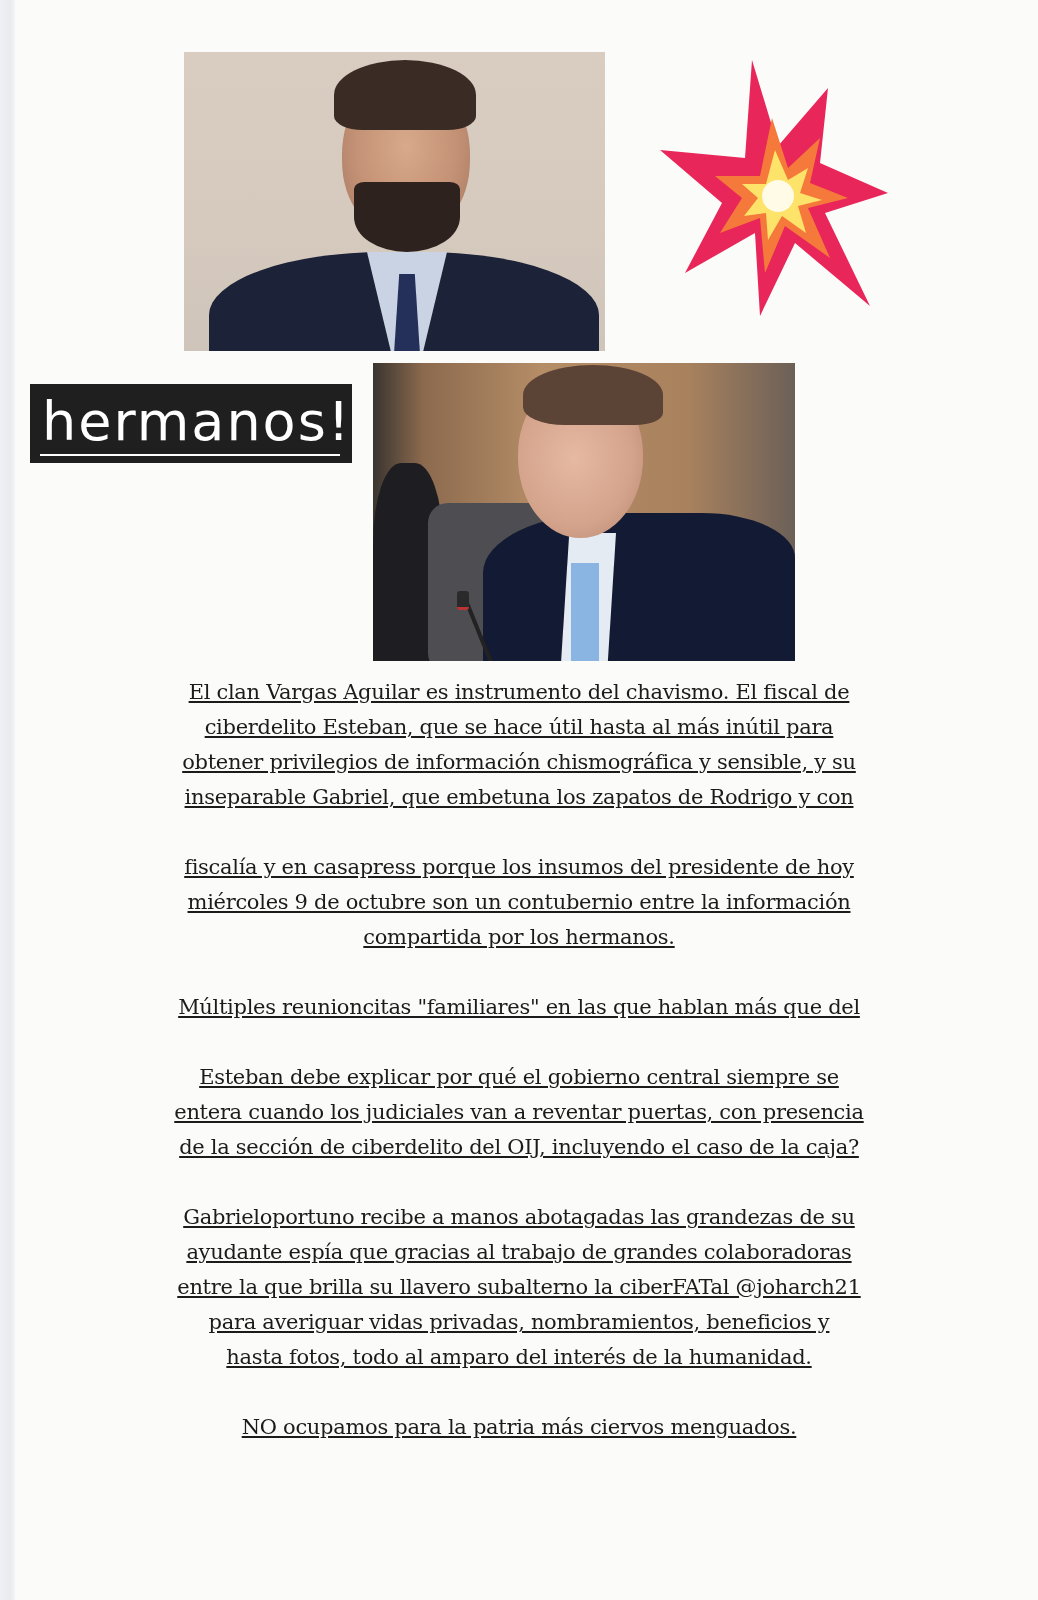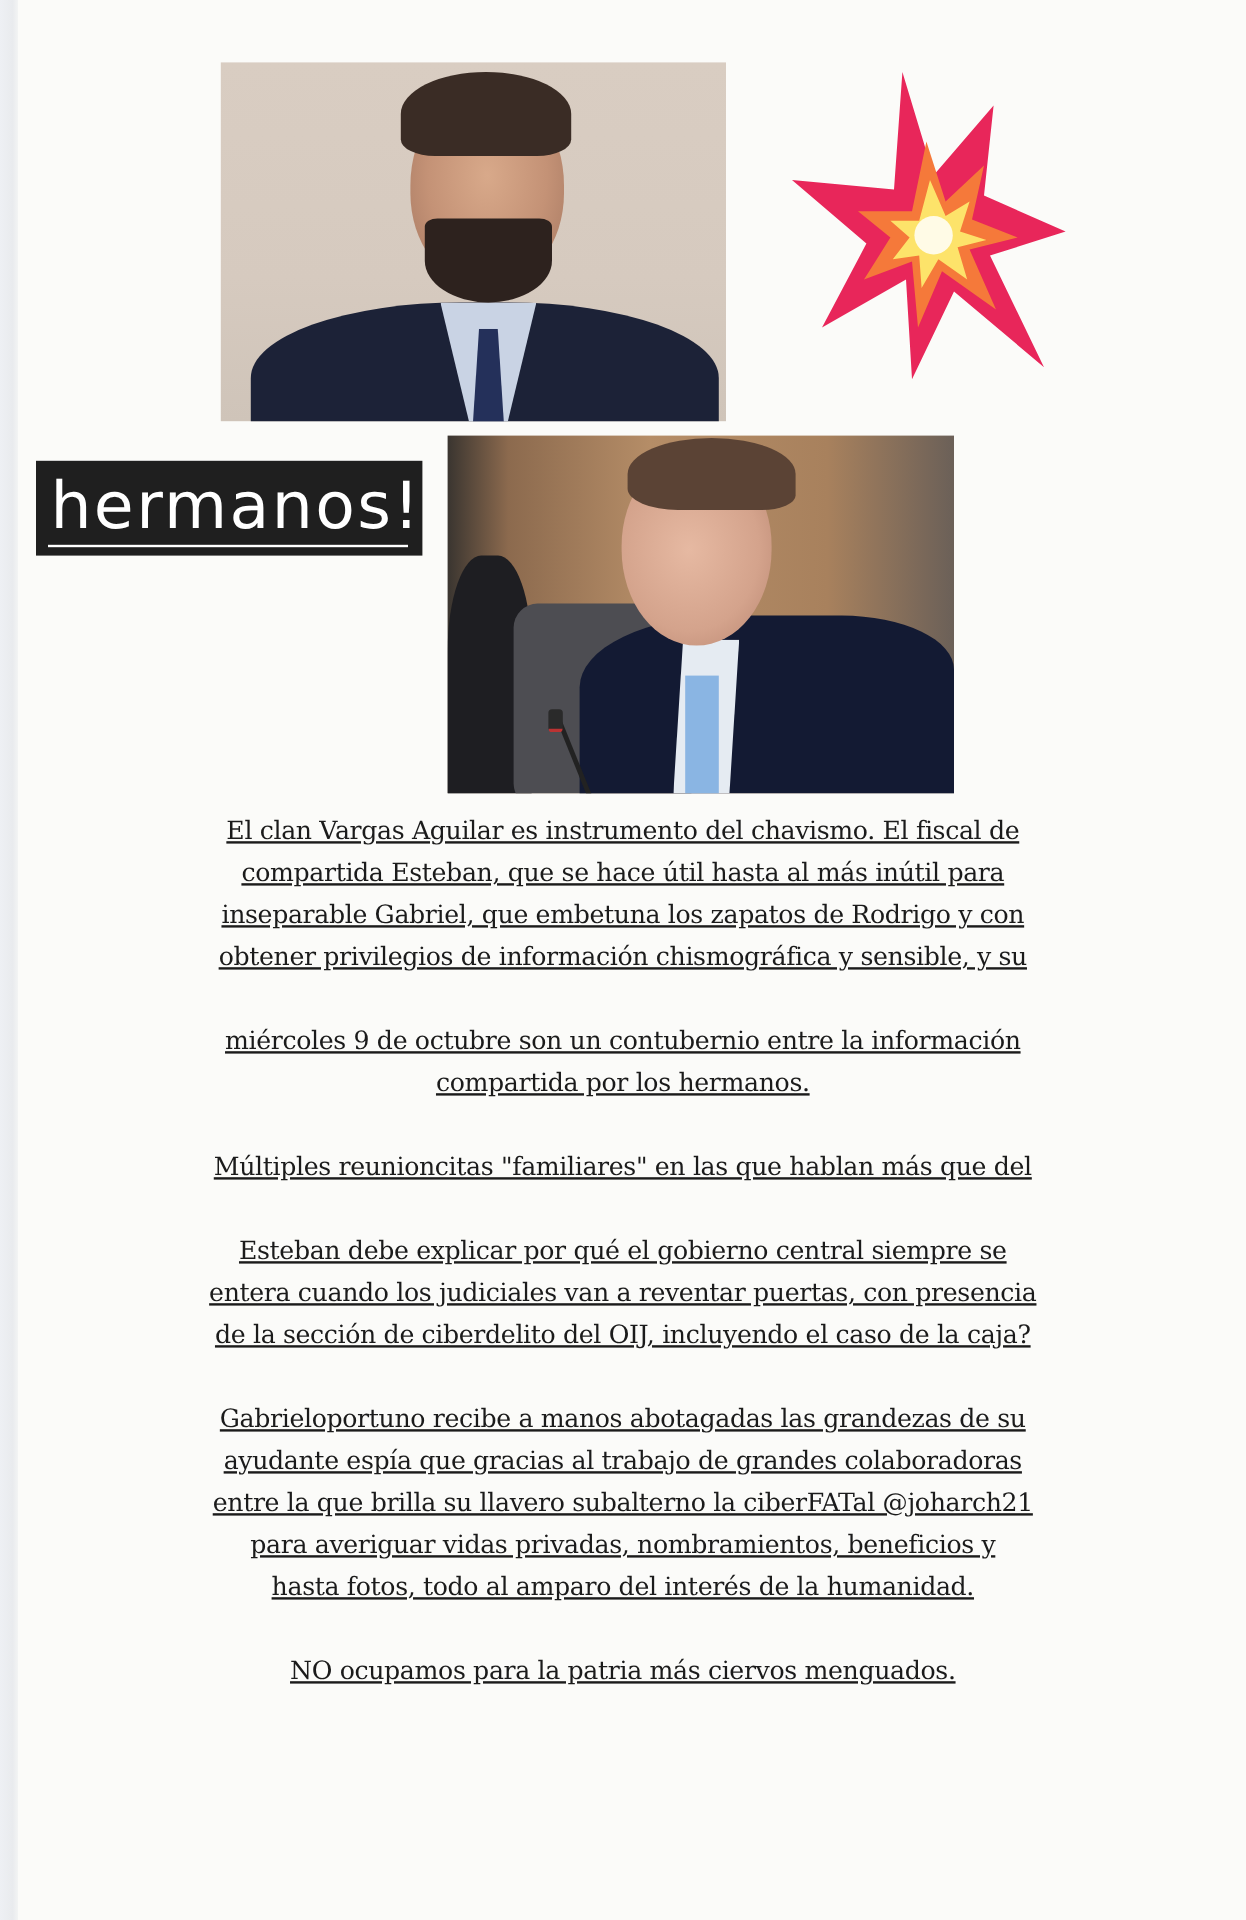--- a/index.html
+++ b/index.html
@@ -162,25 +162,26 @@
   <div class="p2-tie"></div>
   <div class="p2-head"></div>
   <div class="p2-hair"></div>
   <div class="p2-mic"></div>
   <div class="p2-mic-head"></div>
 </div>
 
 <div class="body-text">
   <p class="para">
     <span class="line">El clan Vargas Aguilar es instrumento del chavismo. El fiscal de</span>
-    <span class="line">compartida Esteban, que se hace útil hasta al más inútil para</span>
+    <span class="line">ciberdelito Esteban, que se hace útil hasta al más inútil para</span>
+    <span class="line">obtener privilegios de información chismográfica y sensible, y su</span>
     <span class="line">inseparable Gabriel, que embetuna los zapatos de Rodrigo y con</span>
-    <span class="line">obtener privilegios de información chismográfica y sensible, y su</span>
-  </p>
-  <p class="para">
+  </p>
+  <p class="para">
+    <span class="line">fiscalía y en casapress porque los insumos del presidente de hoy</span>
     <span class="line">miércoles 9 de octubre son un contubernio entre la información</span>
     <span class="line">compartida por los hermanos.</span>
   </p>
   <p class="para">
     <span class="line">Múltiples reunioncitas "familiares" en las que hablan más que del</span>
   </p>
   <p class="para">
     <span class="line">Esteban debe explicar por qué el gobierno central siempre se</span>
     <span class="line">entera cuando los judiciales van a reventar puertas, con presencia</span>
     <span class="line">de la sección de ciberdelito del OIJ, incluyendo el caso de la caja?</span>

